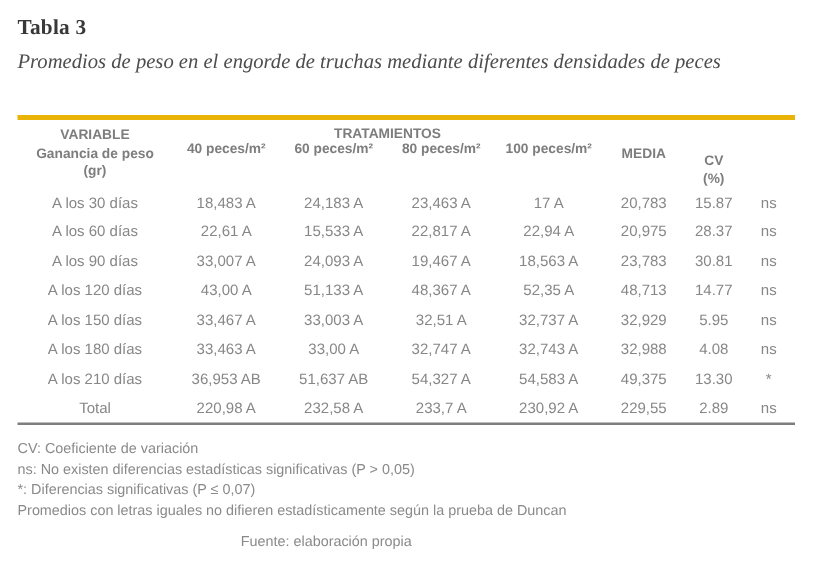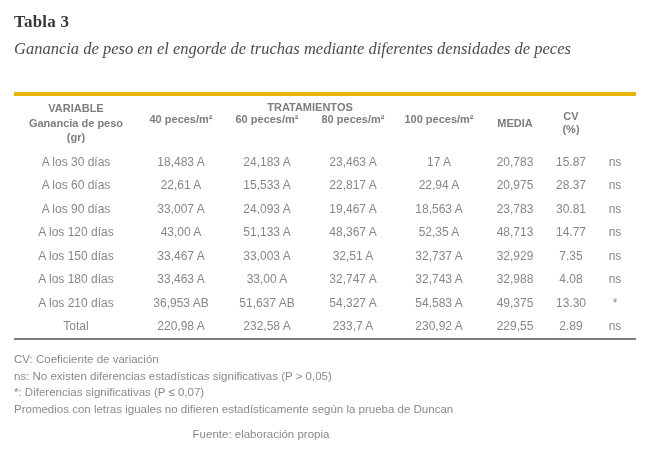--- a/index.html
+++ b/index.html
@@ -27,41 +27,41 @@
   .c-t    { width:86px; }
   .c-med  { width:66px; }
   .c-cv   { width:46px; }
   .c-sig  { width:42px; }
   .th-var { text-align:center; padding-top:5px; line-height:14.5px; }
   .th-treat { width:344px; }
   .treat-title { text-align:center; padding-top:5px; }
   .treat-cols { display:flex; margin-top:0; }
   .treat-col { width:86px; text-align:center; white-space:nowrap; }
   .th-media { display:flex; align-items:center; justify-content:center; }
-  .th-cv { display:flex; flex-direction:column; align-items:center; justify-content:center; line-height:13.5px; }
+  .th-cv { display:flex; flex-direction:column; align-items:center; justify-content:flex-end; line-height:13.5px; }
   .tbody { font-size:12px; }
   .tr { display:flex; height:23.5px; align-items:center; }
   .td { text-align:center; white-space:nowrap; }
   .notes {
     position:absolute; left:14px; top:351px; width:622px;
     font-size:11.5px; color:#8a8a8a; line-height:16.5px;
   }
   .source {
     position:absolute; left:0; top:428px; width:522px; text-align:center;
     font-size:11.5px; color:#8a8a8a;
   }
 </style>
 </head>
 <body>
 
 <div class="page">
 
   <div class="title-block">
     <div class="table-title">Tabla 3</div>
-    <div class="table-subtitle">Ganancia de peso en el engorde de truchas mediante diferentes densidades de peces</div>
+    <div class="table-subtitle">Promedios de peso en el engorde de truchas mediante diferentes densidades de peces</div>
   </div>
 
   <div class="datatable">
 
     <div class="thead">
       <div class="c-var th-var">
         <div>VARIABLE</div>
         <div>Ganancia de peso</div>
         <div>(gr)</div>
       </div>
@@ -128,21 +128,21 @@
         <div class="td c-sig">ns</div>
       </div>
 
       <div class="tr">
         <div class="td c-var">A los 150 días</div>
         <div class="td c-t">33,467 A</div>
         <div class="td c-t">33,003 A</div>
         <div class="td c-t">32,51 A</div>
         <div class="td c-t">32,737 A</div>
         <div class="td c-med">32,929</div>
-        <div class="td c-cv">7.35</div>
+        <div class="td c-cv">5.95</div>
         <div class="td c-sig">ns</div>
       </div>
 
       <div class="tr">
         <div class="td c-var">A los 180 días</div>
         <div class="td c-t">33,463 A</div>
         <div class="td c-t">33,00 A</div>
         <div class="td c-t">32,747 A</div>
         <div class="td c-t">32,743 A</div>
         <div class="td c-med">32,988</div>

